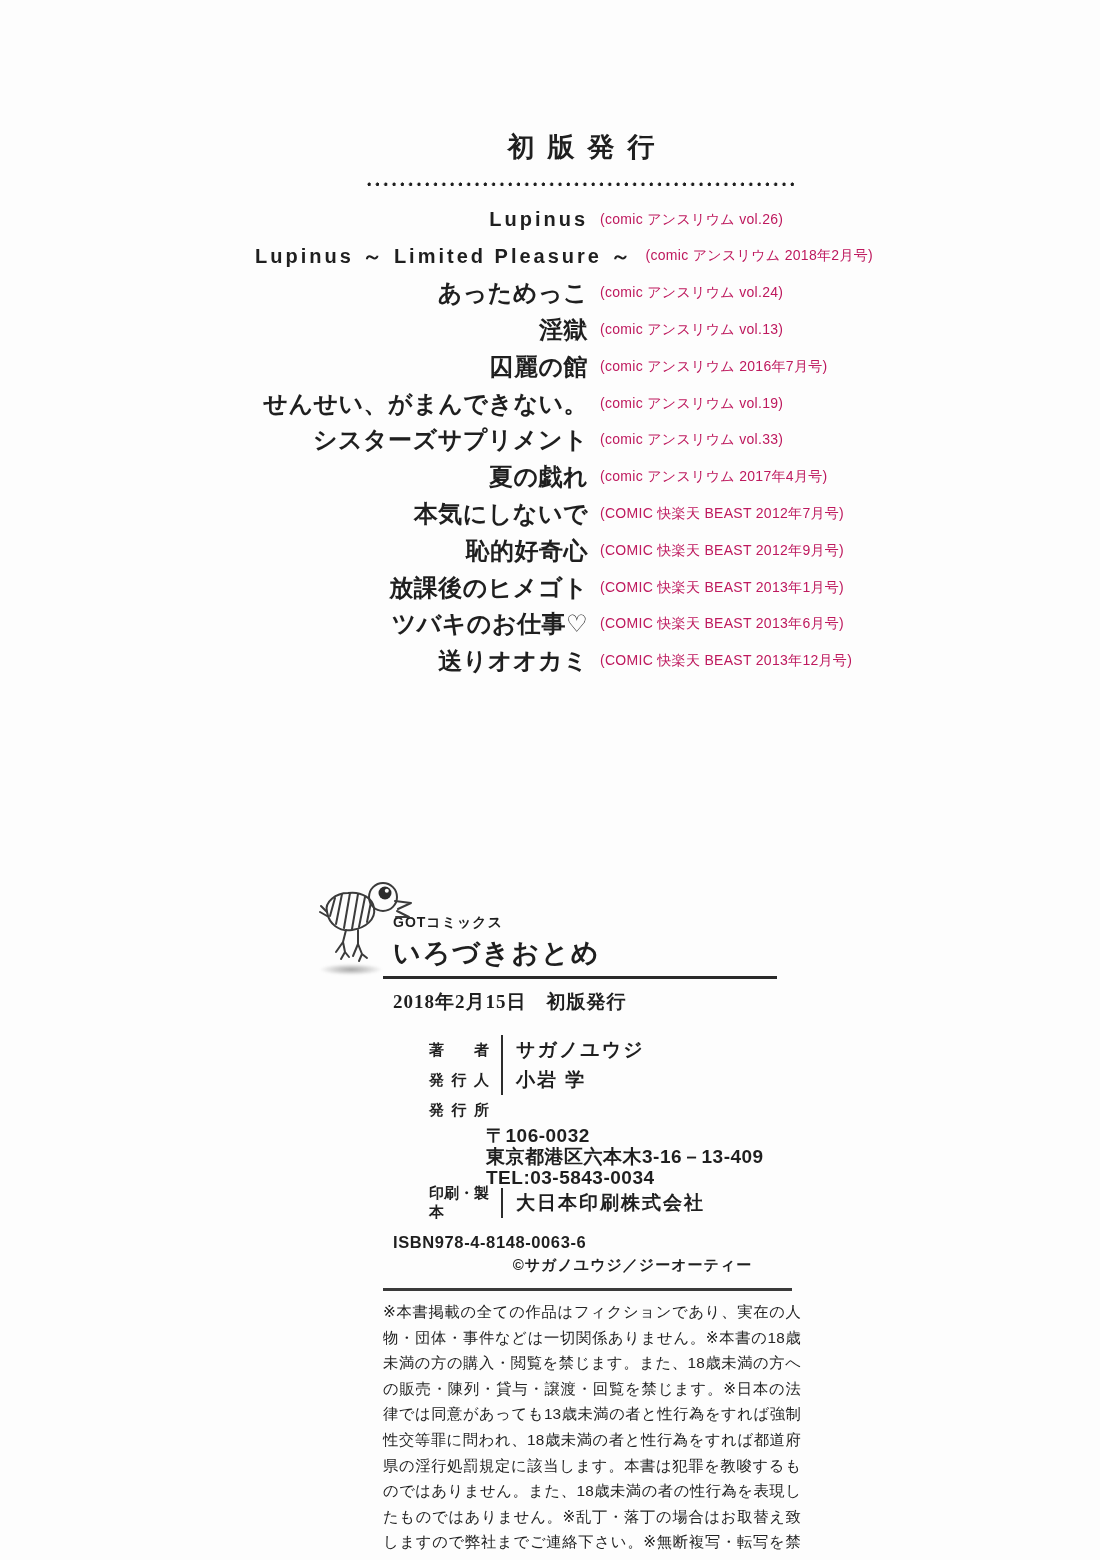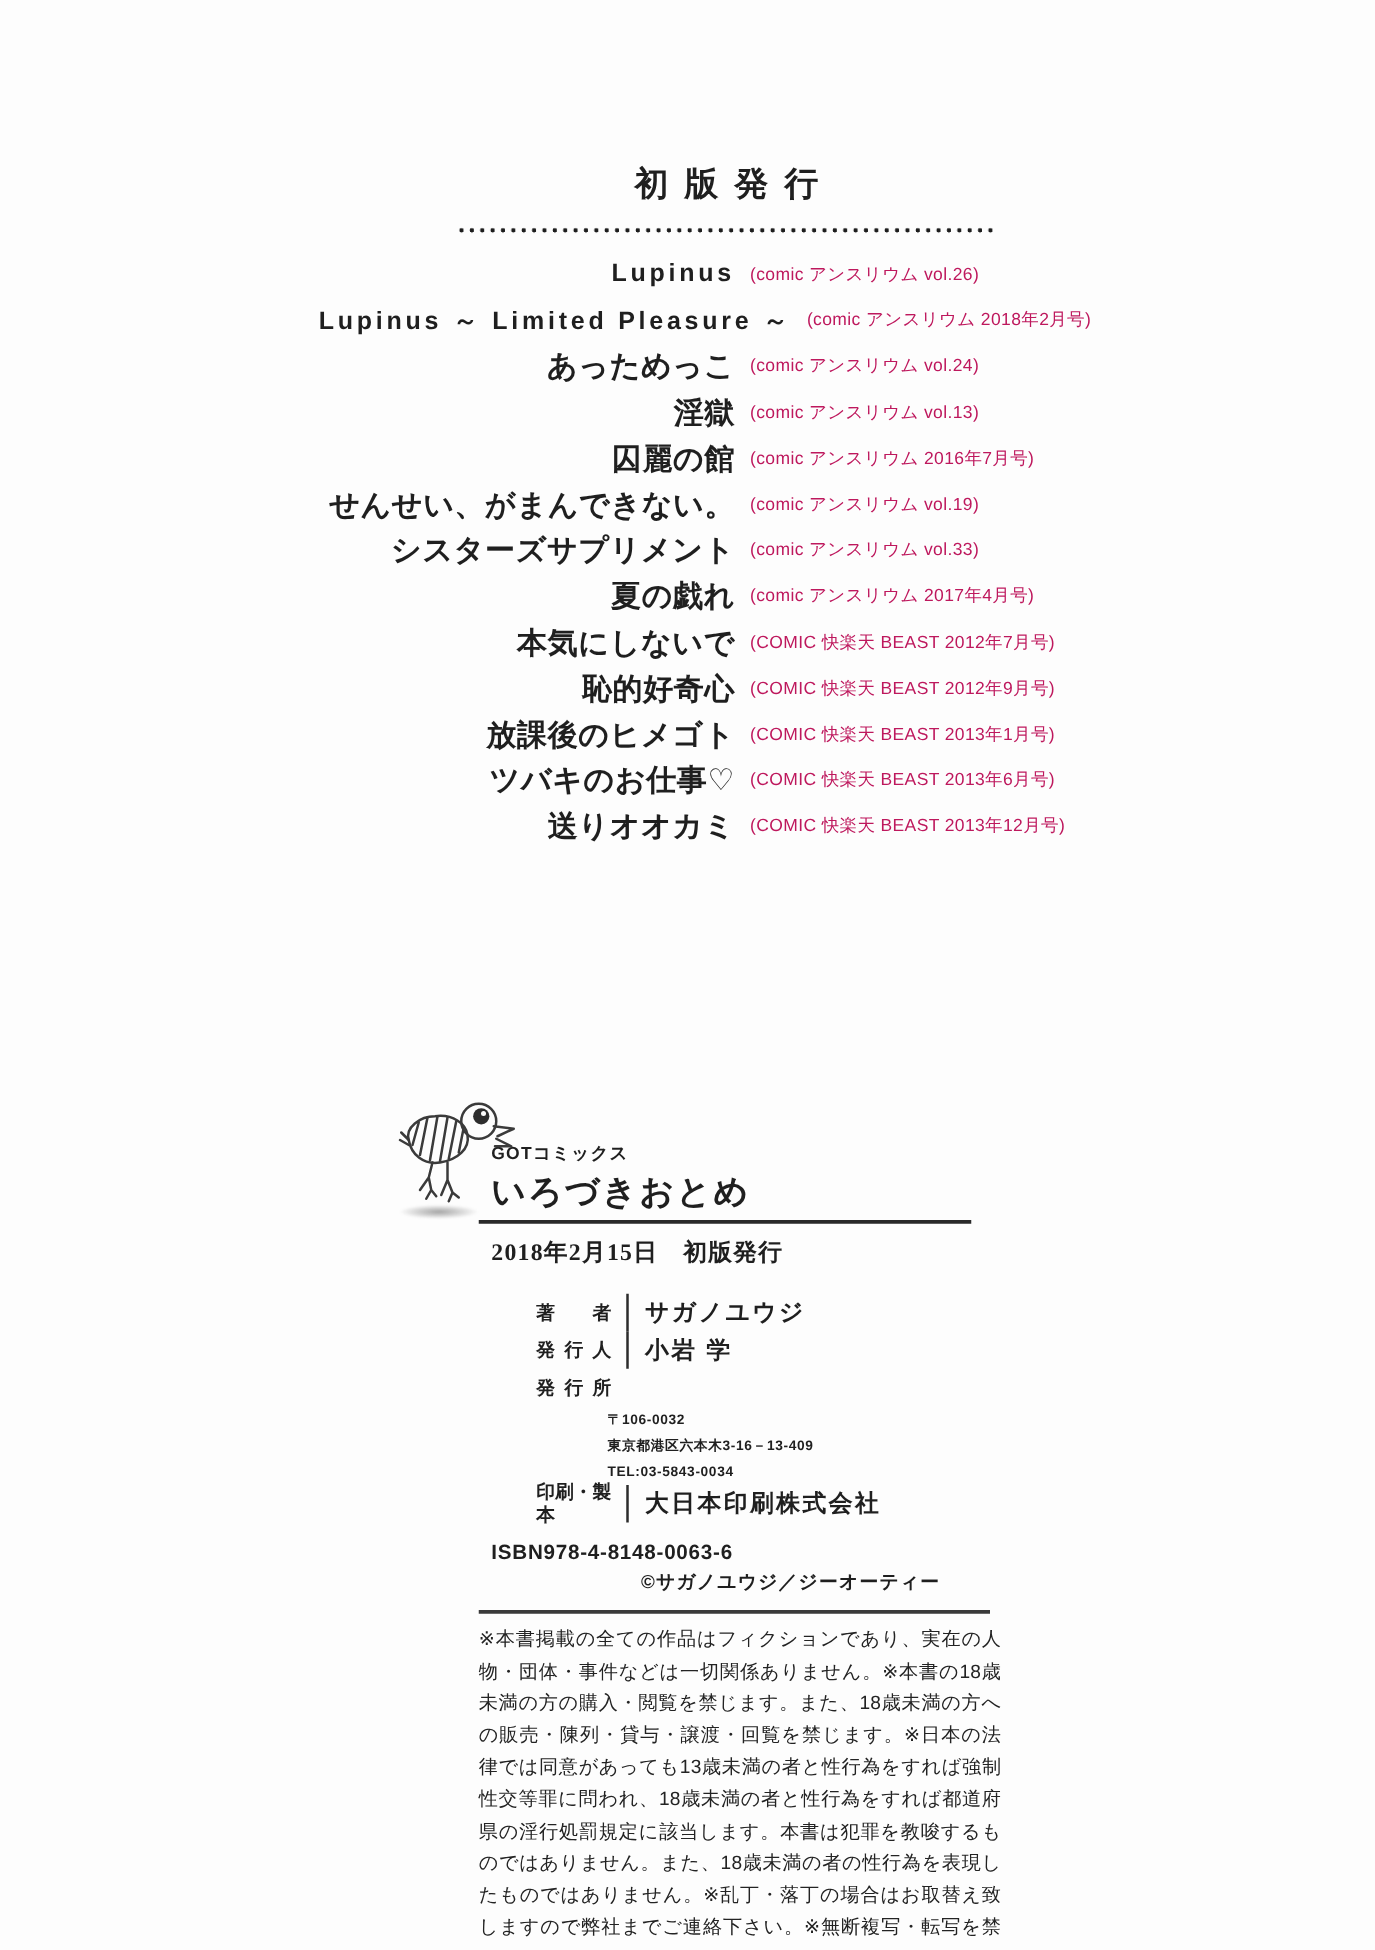--- a/index.html
+++ b/index.html
@@ -54,21 +54,21 @@
   }
   .credit-value {
     height:100%; display:flex; align-items:center;
     font-weight:bold; white-space:nowrap;
   }
   .credit-row.lg .credit-value {
     font-size:19px; letter-spacing:2px;
     border-left:2.5px solid #2c2c2c; margin-left:12px; padding-left:13px;
   }
   .credit-row.sm .credit-value {
-    font-size:11px; letter-spacing:0.5px; margin-left:12px; padding-left:21px;
+    font-size:19px; letter-spacing:0.5px; margin-left:12px; padding-left:21px;
   }
 
   .isbn { margin-top:15px; font-size:16.5px; font-weight:bold; letter-spacing:0.6px; }
   .copyright { margin-top:4px; font-size:15px; font-weight:bold; letter-spacing:1px;text-align:center; }
   .notice-rule { border-top:3.5px solid #3a3a3a; width:409px; margin-left:-10px; margin-top:13px; }
   .disclaimer, .source-note {
     width:418px; margin-left:-10px; font-size:15.3px; line-height:25.6px;
     text-align:justify; letter-spacing:0.2px; color:#232323;
   }
   .disclaimer { margin-top:8px; }

